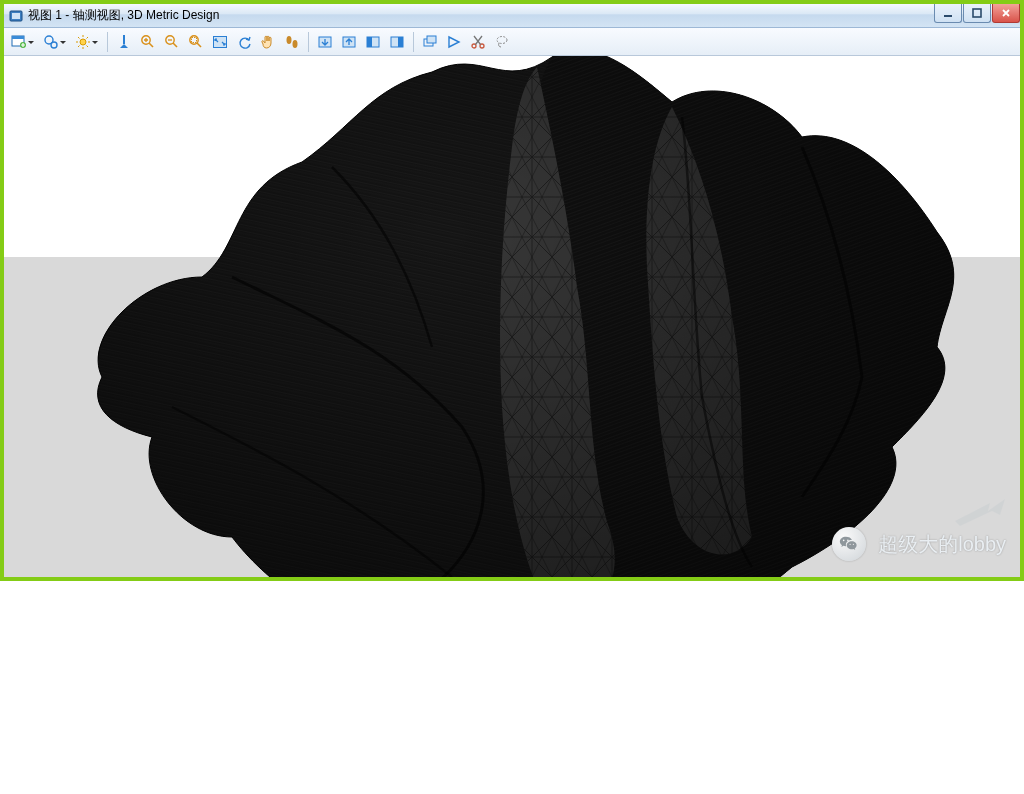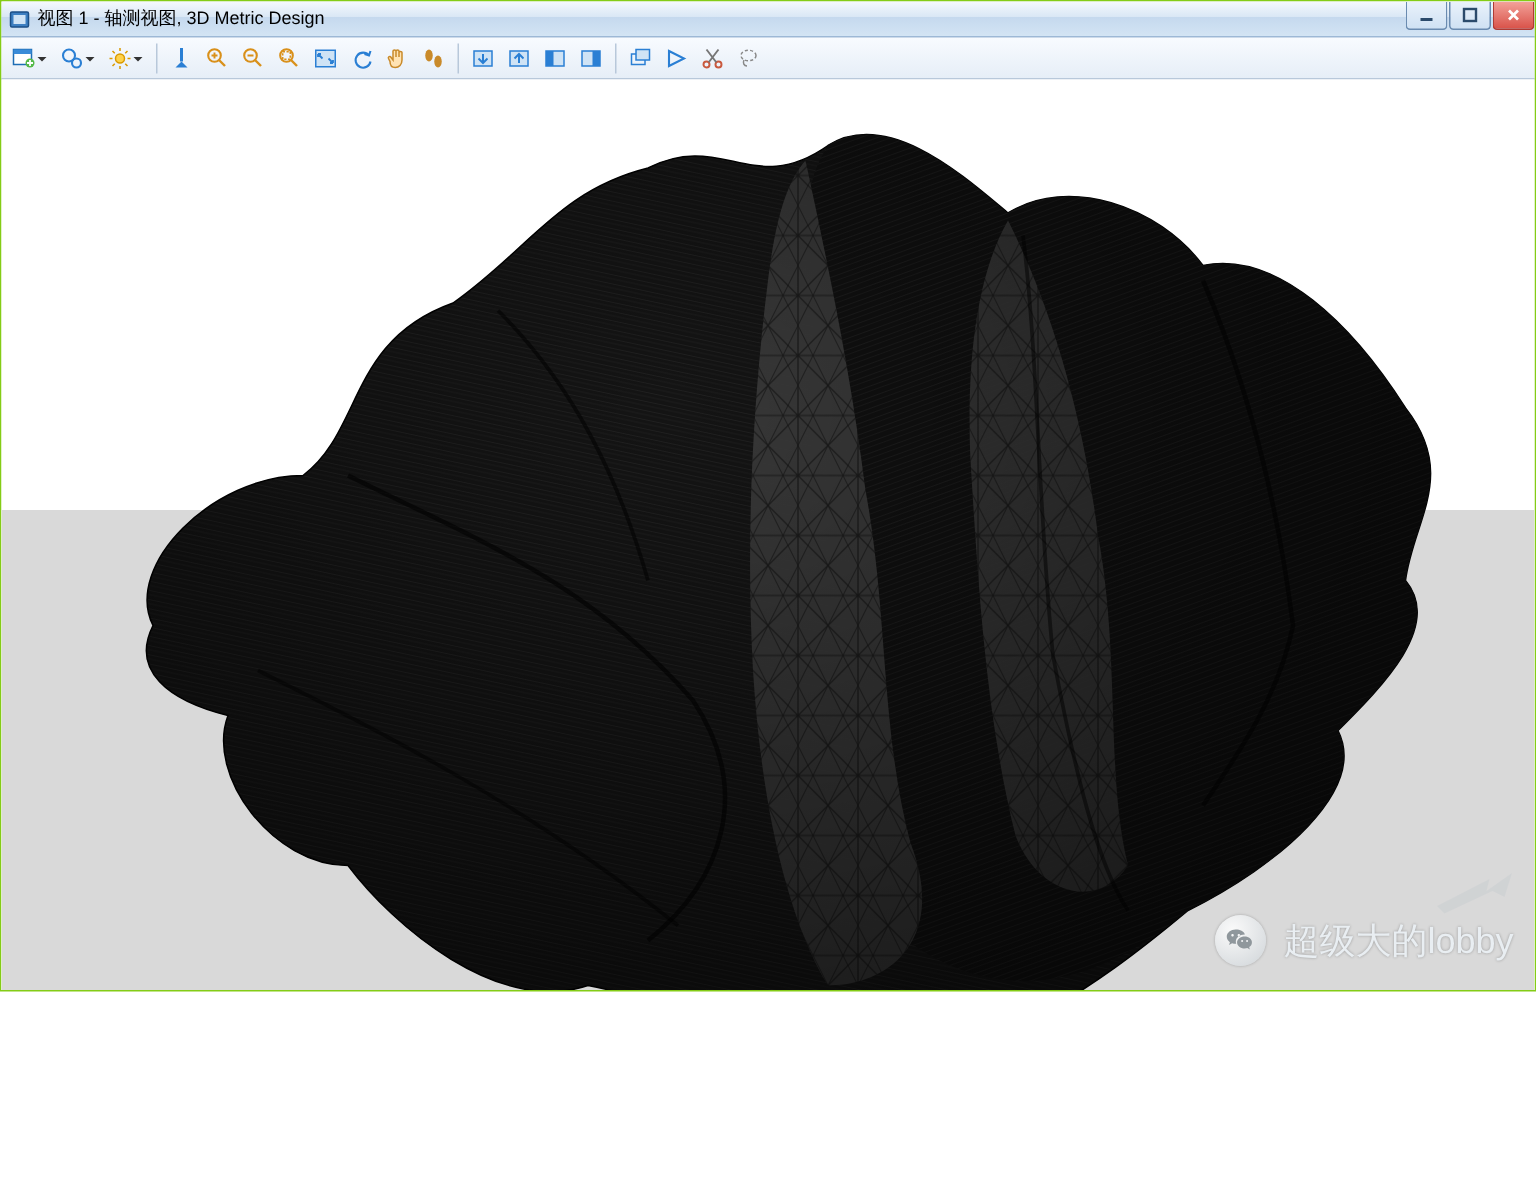--- a/index.html
+++ b/index.html
@@ -1,19 +1,19 @@
 <!DOCTYPE html>
 <html><head>
 <meta charset="utf-8">
 <style>
   * { box-sizing: border-box; margin: 0; padding: 0; }
   html, body { width: 1024px; height: 794px; font-family: "Microsoft YaHei", Tahoma, sans-serif; font-size: 12px; overflow: hidden; }
   .window {
-    width: 1024px; height: 661px;
-    border: 1px solid #84cc16;
+    width: 1024px; height: 581px;
+    border: 4px solid #84cc16;
     background: #fff;
     display: flex; flex-direction: column;
     position: relative;
   }
   .titlebar {
     height: 24px;
     background: linear-gradient(to bottom, #f5f9fd 0%, #d9e7f5 45%, #c5d9ee 46%, #d3e4f4 100%);
     border-bottom: 1px solid #9db8d6;
     display: flex; align-items: center;
     padding: 0 0 0 4px;
@@ -63,21 +63,21 @@
   }
   .terrain {
     position:absolute; left:50%; top:50%;
     transform: translate(-50%,-50%);
     width: 960px; height: 680px;
     pointer-events:none;
   }
   .watermark {
     position:absolute; right:14px; bottom:16px;
     display:flex; align-items:center; gap:12px;
-    color:#e9eef2; font-size:24px; font-weight:500;
+    color:#e9eef2; font-size:20px; font-weight:500;
     text-shadow: 0 0 2px rgba(0,0,0,.3);
   }
   .wm-icon {
     width:34px; height:34px; border-radius:50%;
     background: radial-gradient(circle at 35% 30%, #fafafa, #cfd4d8);
     display:flex; align-items:center; justify-content:center;
     box-shadow: 0 0 2px rgba(0,0,0,.25);
   }
   .wm-icon svg{ width:22px; height:22px; }
   .arrow-watermark{

